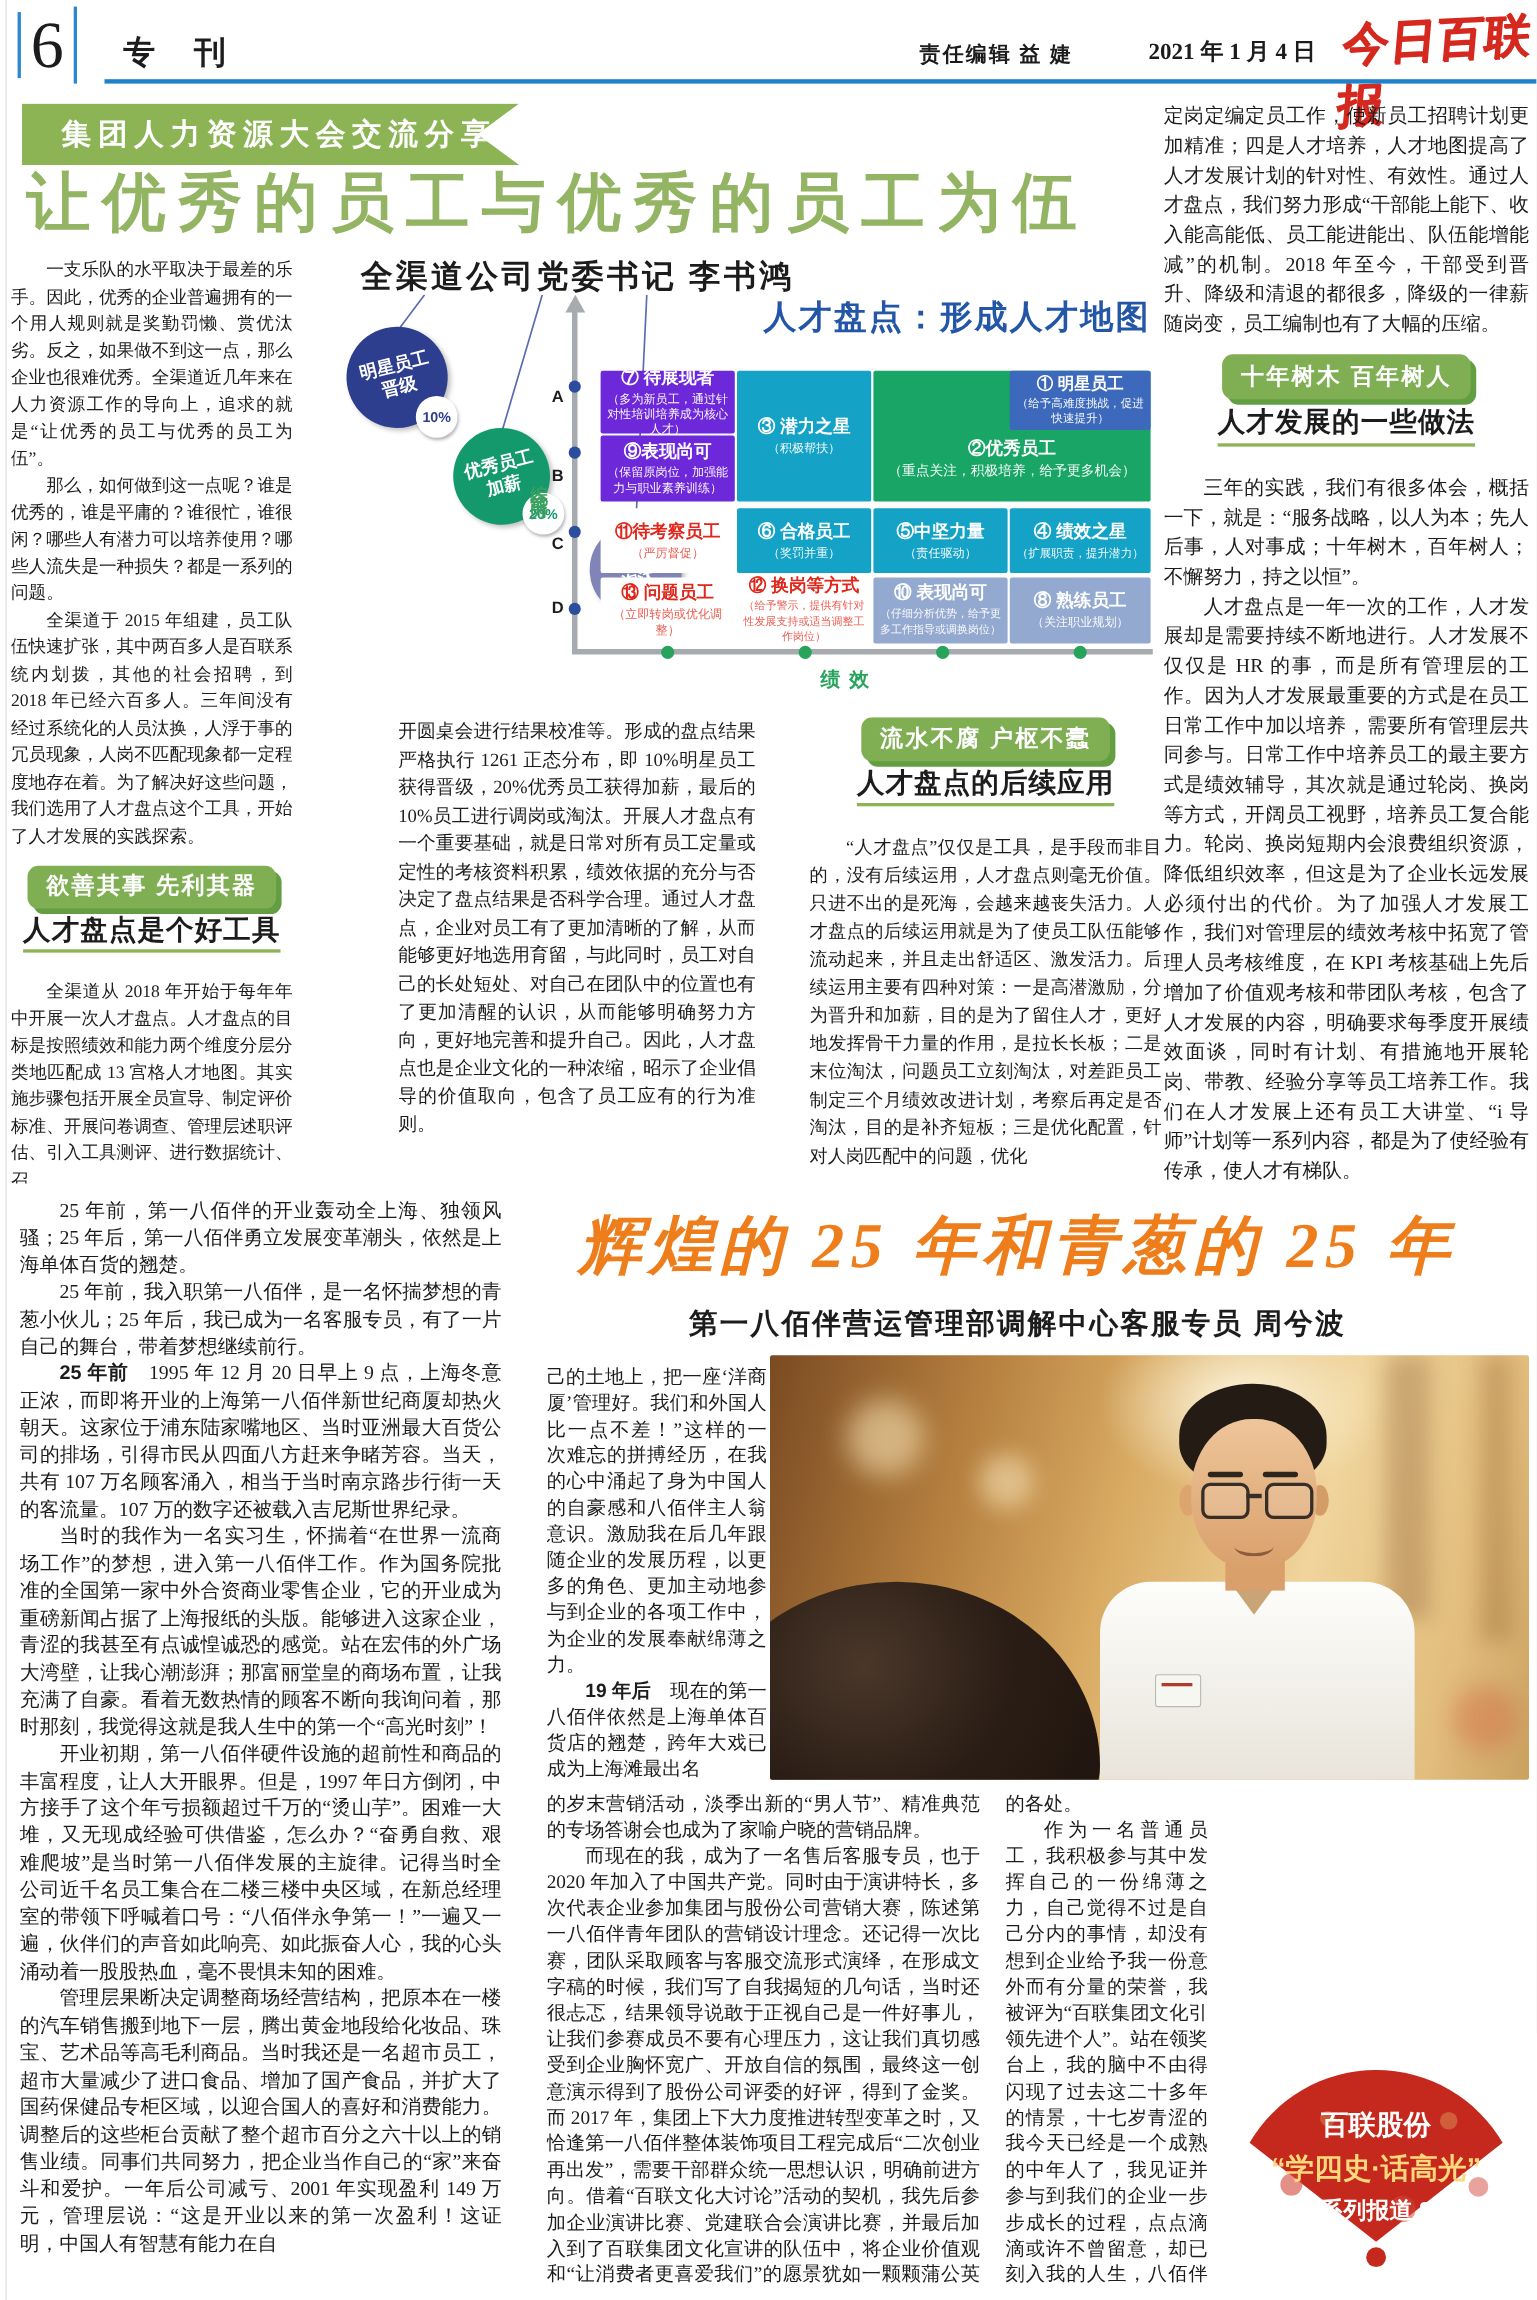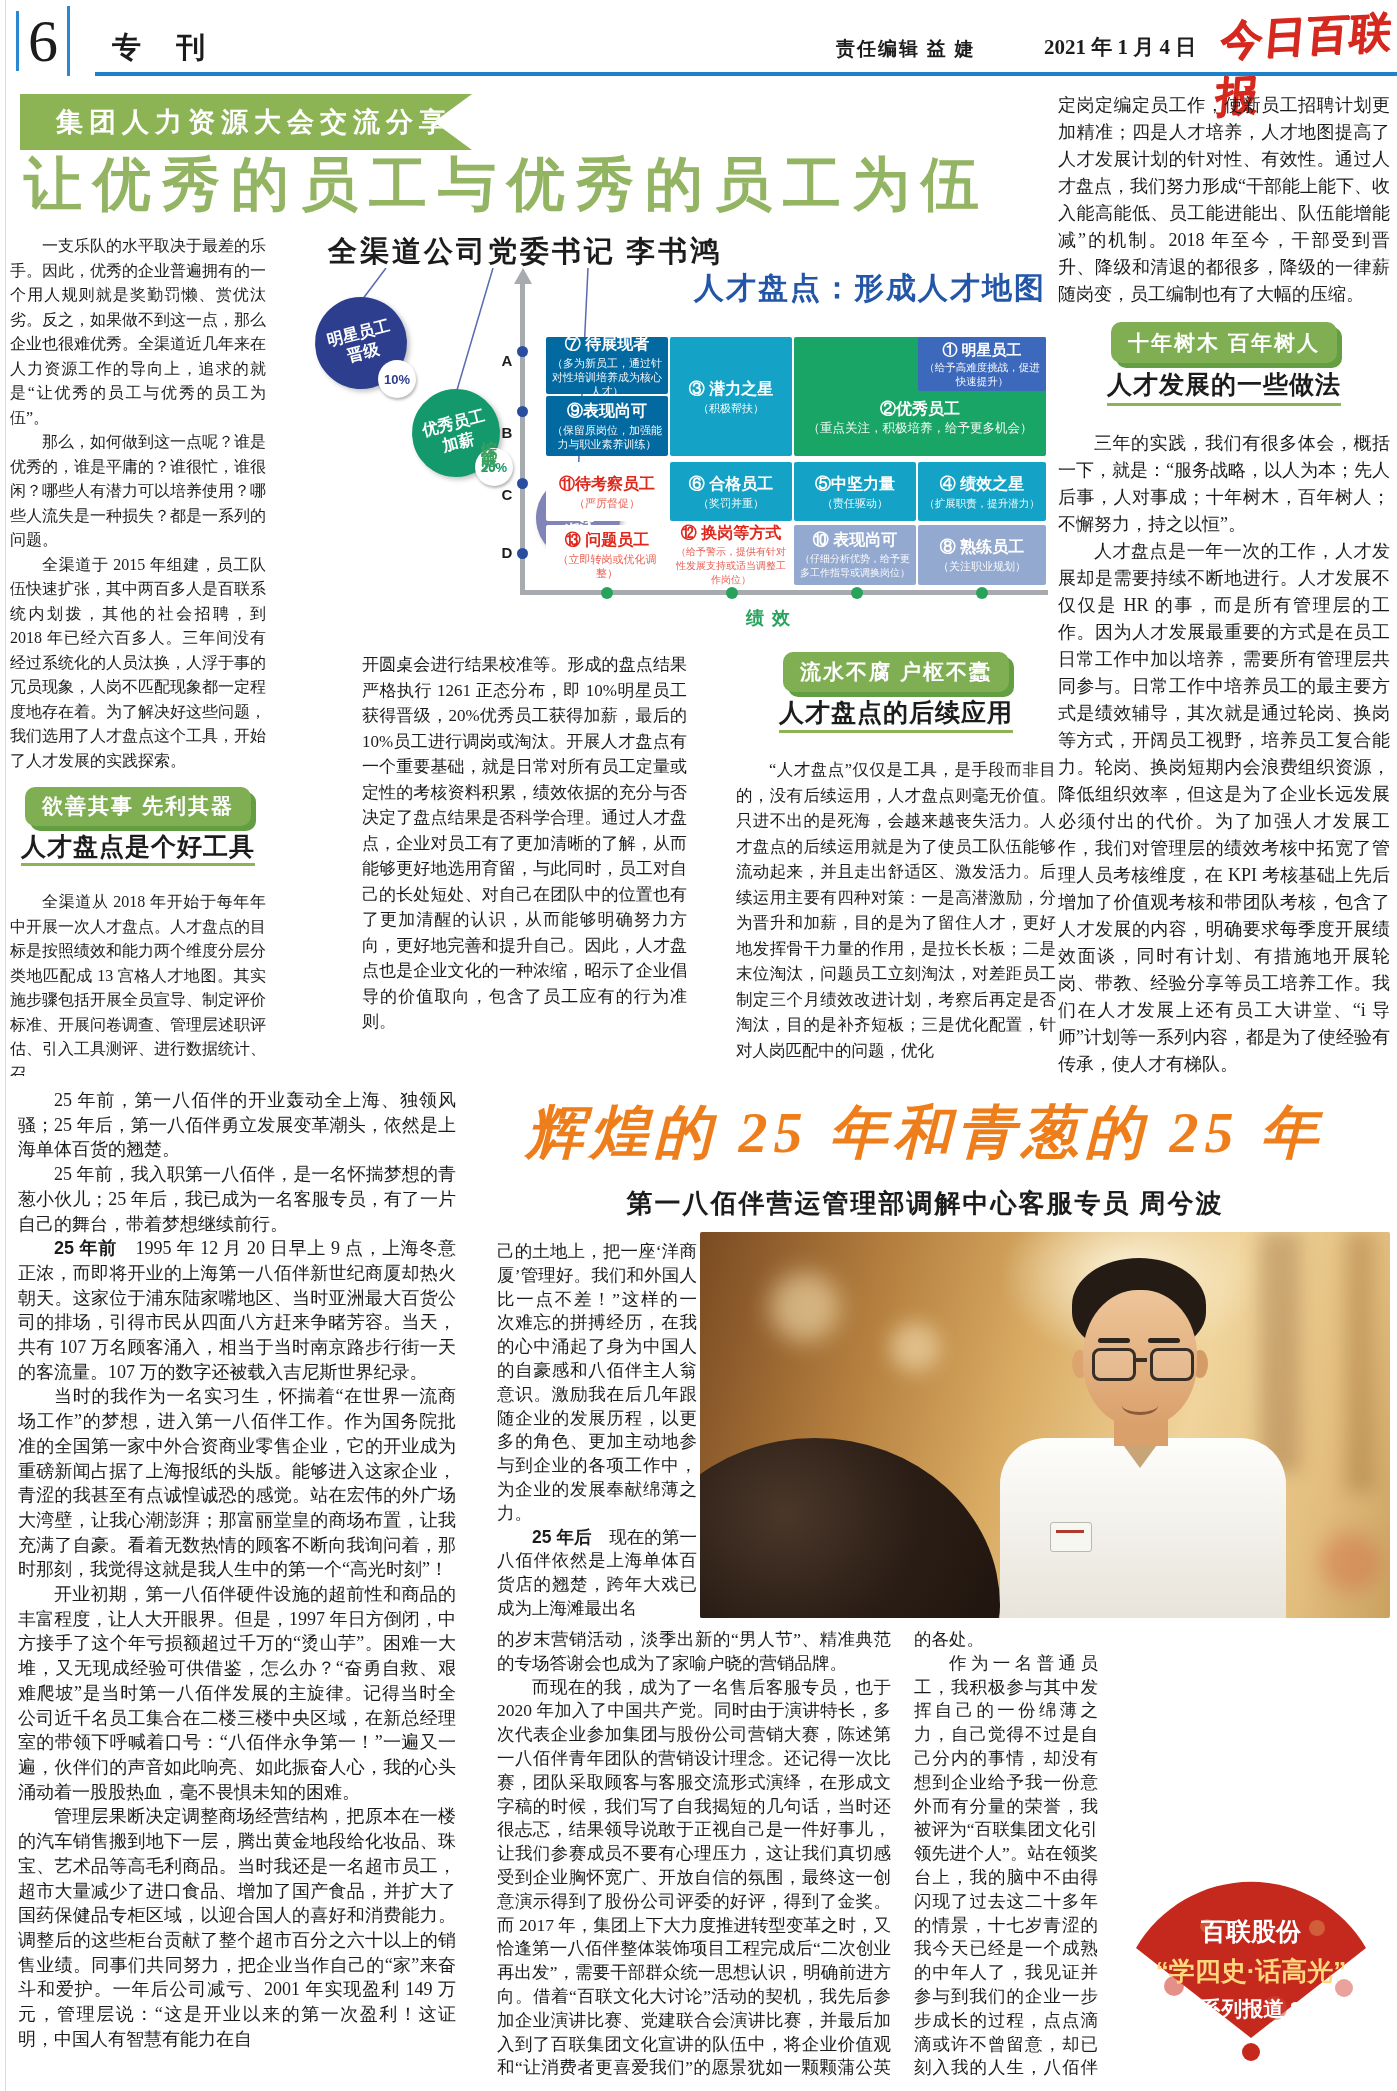--- a/index.html
+++ b/index.html
@@ -43,21 +43,21 @@
           font-size:25px;border-bottom:3px solid #8cb455;padding-bottom:5px;letter-spacing:1px}
   
   .diagram{left:278px;top:268px;width:772px;height:370px}
   .dg-title{right:4px;top:0;font-weight:700;font-size:30px;color:#2456a8;letter-spacing:2px}
   .cell{position:absolute;border-radius:2px;color:#fff;text-align:center;
         font-family:"Liberation Sans",sans-serif;display:flex;flex-direction:column;
         justify-content:center;box-sizing:border-box;padding:2px 4px}
   .cell .ct{font-weight:700;font-size:16px;line-height:19px}
   .cell .cn{font-size:11px;line-height:14px;opacity:.95;margin-top:3px}
   .bg-blue{background:#3c69bb}.bg-green{background:#18a566}.bg-cyan{background:#14a3c6}
-  .bg-lblue{background:#0369a1}.bg-steel{background:#93a9cf}
+  .bg-lblue{background:#6d28d9}.bg-steel{background:#93a9cf}
   .bg-wred{background:#fff}
   .bg-wred .ct{color:#e0271b}.bg-wred .cn{color:#e8564a}
   .yaxis{left:242px;top:14px;width:5px;height:308px;background:#a7abb0}
   .yarrow{left:236px;top:0;width:0;height:0;border-left:9px solid transparent;
           border-right:9px solid transparent;border-bottom:16px solid #a7abb0}
   .xaxis{left:242px;top:322px;width:528px;height:5px;background:#a7abb0}
   .ylab{left:220px;width:18px;text-align:center;font-weight:700;font-size:15px;font-family:"Liberation Sans",sans-serif}
   .ydot{left:239px;width:11px;height:11px;border-radius:50%;background:#2b4d9e}
   .xdot{top:319px;width:12px;height:12px;border-radius:50%;background:#27a35c}
   .xlab{top:298px;width:20px;text-align:center;color:#27a35c;font-weight:700;font-size:15px;font-family:"Liberation Sans",sans-serif}
@@ -306,21 +306,21 @@
       <div class="lens" style="left:58px"></div>
       <div class="glass-bridge" style="position:absolute"></div>
     </div>
     <div class="man-smile"></div>
     <div class="badge-tag"></div>
     <div class="woman-hair"></div>
   </div>
 
   <div class="abs lcol col2a">
     <p class="noind">己的土地上，把一座‘洋商厦’管理好。我们和外国人比一点不差！”这样的一次难忘的拼搏经历，在我的心中涌起了身为中国人的自豪感和八佰伴主人翁意识。激励我在后几年跟随企业的发展历程，以更多的角色、更加主动地参与到企业的各项工作中，为企业的发展奉献绵薄之力。</p>
-    <p><b class="lead">25 年后</b>　<span>现在的第一八佰伴依然是上海单体百货店的翘楚，跨年大戏已成为上海滩最出名</span></p>
+    <p><b class="lead">19 年后</b>　<span>现在的第一八佰伴依然是上海单体百货店的翘楚，跨年大戏已成为上海滩最出名</span></p>
   </div>
 
   <div class="abs lcol col2b">
     <p class="noind">的岁末营销活动，淡季出新的“男人节”、精准典范的专场答谢会也成为了家喻户晓的营销品牌。</p>
     <p>而现在的我，成为了一名售后客服专员，也于 2020 年加入了中国共产党。同时由于演讲特长，多次代表企业参加集团与股份公司营销大赛，陈述第一八佰伴青年团队的营销设计理念。还记得一次比赛，团队采取顾客与客服交流形式演绎，在形成文字稿的时候，我们写了自我揭短的几句话，当时还很忐忑，结果领导说敢于正视自己是一件好事儿，让我们参赛成员不要有心理压力，这让我们真切感受到企业胸怀宽广、开放自信的氛围，最终这一创意演示得到了股份公司评委的好评，得到了金奖。而 2017 年，集团上下大力度推进转型变革之时，又恰逢第一八佰伴整体装饰项目工程完成后“二次创业再出发”，需要干部群众统一思想认识，明确前进方向。借着“百联文化大讨论”活动的契机，我先后参加企业演讲比赛、党建联合会演讲比赛，并最后加入到了百联集团文化宣讲的队伍中，将企业价值观和“让消费者更喜爱我们”的愿景犹如一颗颗蒲公英飞撒到集团</p>
   </div>
 
   <div class="abs lcol col3L">
     <span class="fan-float">
       <svg width="278" height="200" viewBox="0 0 278 200">

